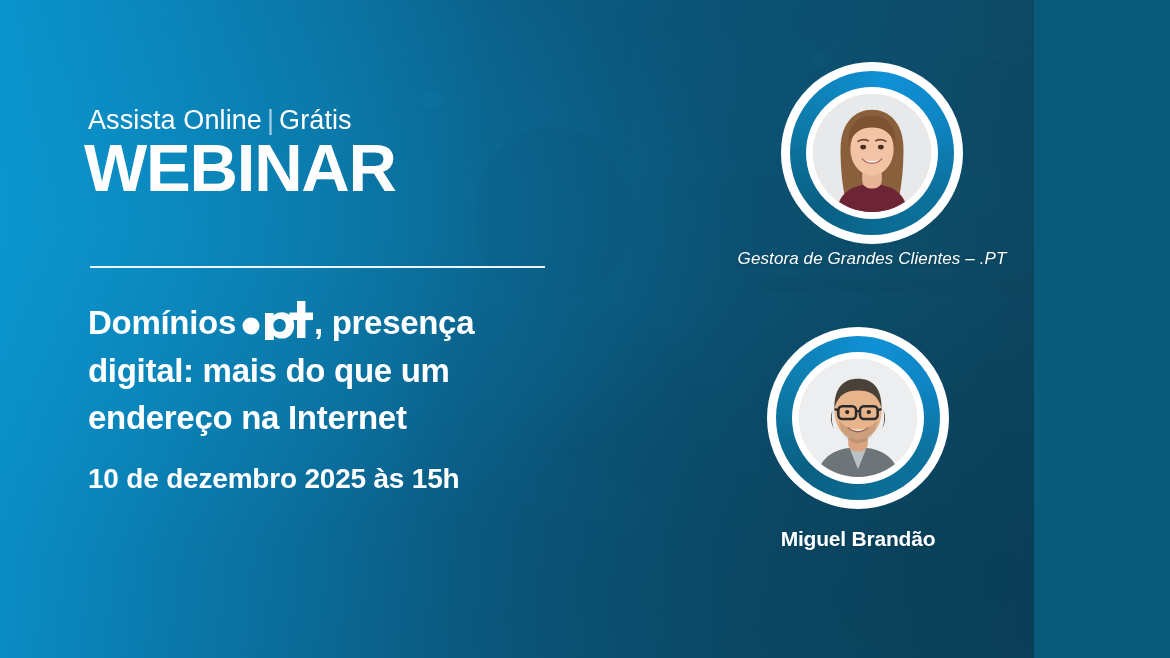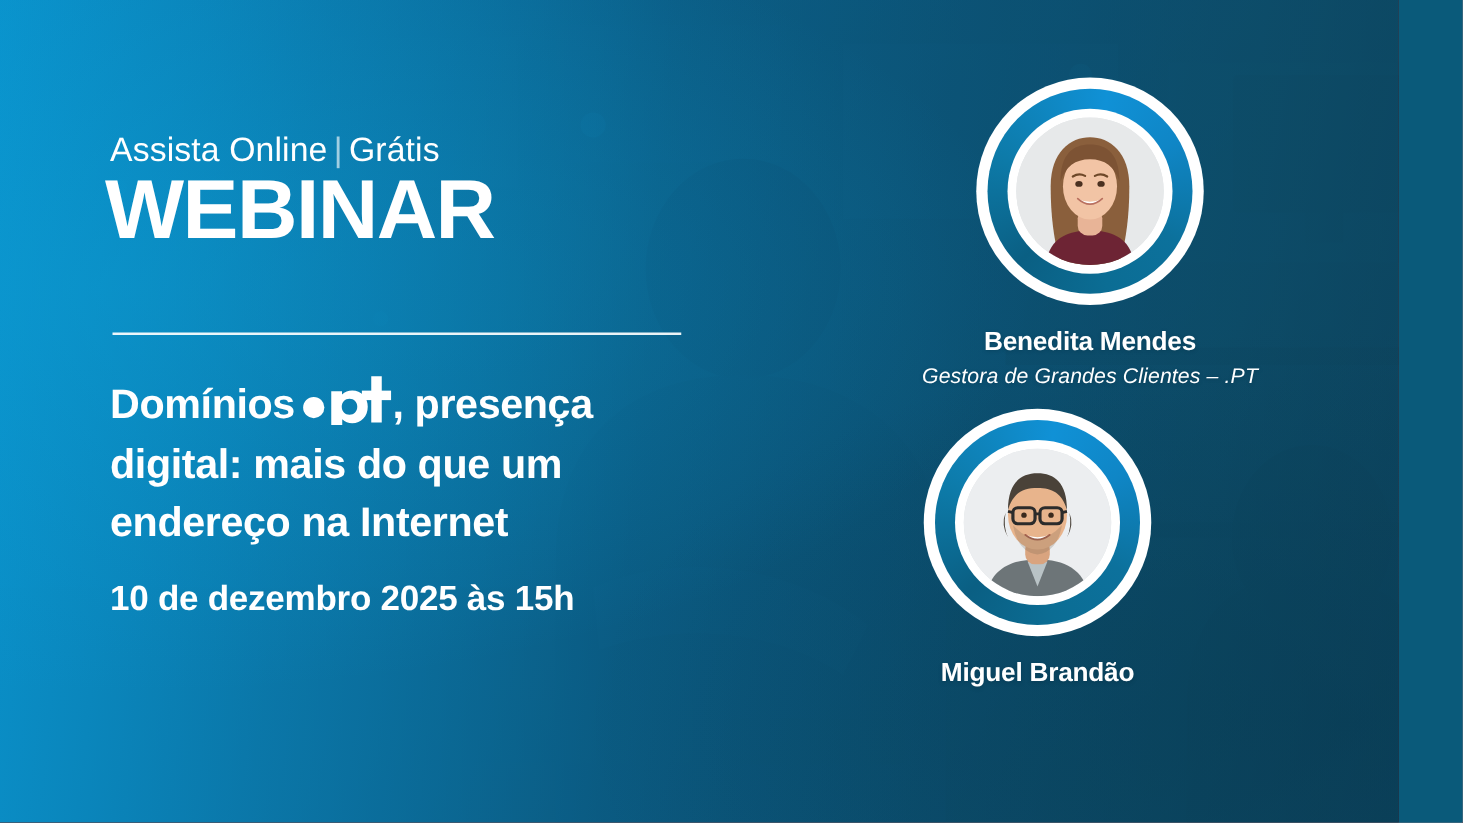--- a/index.html
+++ b/index.html
@@ -6,24 +6,24 @@
     margin: 0;
     padding: 0;
     background: #0a5a7a;
   }
   body {
     font-family: "Liberation Sans", sans-serif;
   }
 
   #poster {
     position: relative;
-    width: 1119px;
+    width: 1034px;
     height: 658px;
     overflow: hidden;
-    background: #7f1d1d;
+    background: #737373;
   }
 
   
   .bg-base {
     position: absolute;
     inset: 0;
     background: linear-gradient(100deg,
         #0a93cc 0%,
         #0a8fc6 14%,
         #0c84b6 28%,
@@ -140,21 +140,21 @@
     white-space: nowrap;
   }
 
   
   .speaker {
     position: absolute;
     width: 420px;
     text-align: center;
   }
   .speaker-1 { left: 662px; top: 62px; }
-  .speaker-2 { left: 620px; top: 327px; }
+  .speaker-2 { left: 648px; top: 327px; }
 
   .avatar-wrap {
     position: relative;
     width: 182px;
     height: 182px;
     margin: 0 auto;
   }
   .ring-outer {
     position: absolute;
     inset: 0;
@@ -308,21 +308,20 @@
           <ellipse cx="69" cy="54" rx="3" ry="2.4" fill="#4a3020"></ellipse>
 
           <path d="M46 48 q5 -3 10 -0.5" stroke="#6e4829" stroke-width="1.8" fill="none" stroke-linecap="round"></path>
           <path d="M64 47.5 q5 -2.5 10 0.5" stroke="#6e4829" stroke-width="1.8" fill="none" stroke-linecap="round"></path>
 
           <path d="M50 66 q10 9 20 0 q-10 5 -20 0 Z" fill="#ffffff"></path>
           <path d="M50 66 q10 9 20 0" stroke="#b9705f" stroke-width="1.4" fill="none" stroke-linecap="round"></path>
         </svg>
       </div>
     </div>
-    <div class="speaker-name">Benedita Mendes</div>
     <div class="speaker-role">Gestora de Grandes Clientes – .PT</div>
   </div>
 
   <div class="speaker speaker-2">
     <div class="avatar-wrap">
       <div class="ring-outer"></div>
       <div class="ring-color"></div>
       <div class="ring-inner"></div>
       <div class="photo">
         <svg viewBox="0 0 120 120" preserveAspectRatio="xMidYMid slice">

